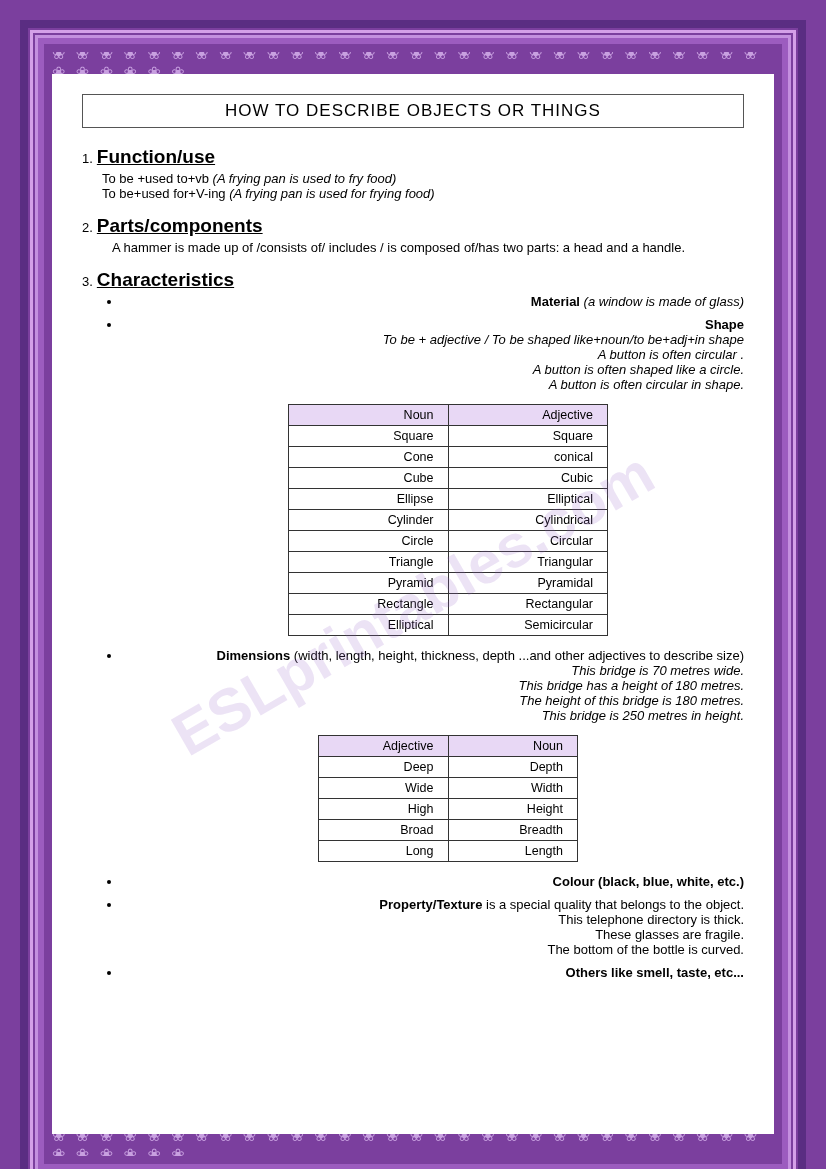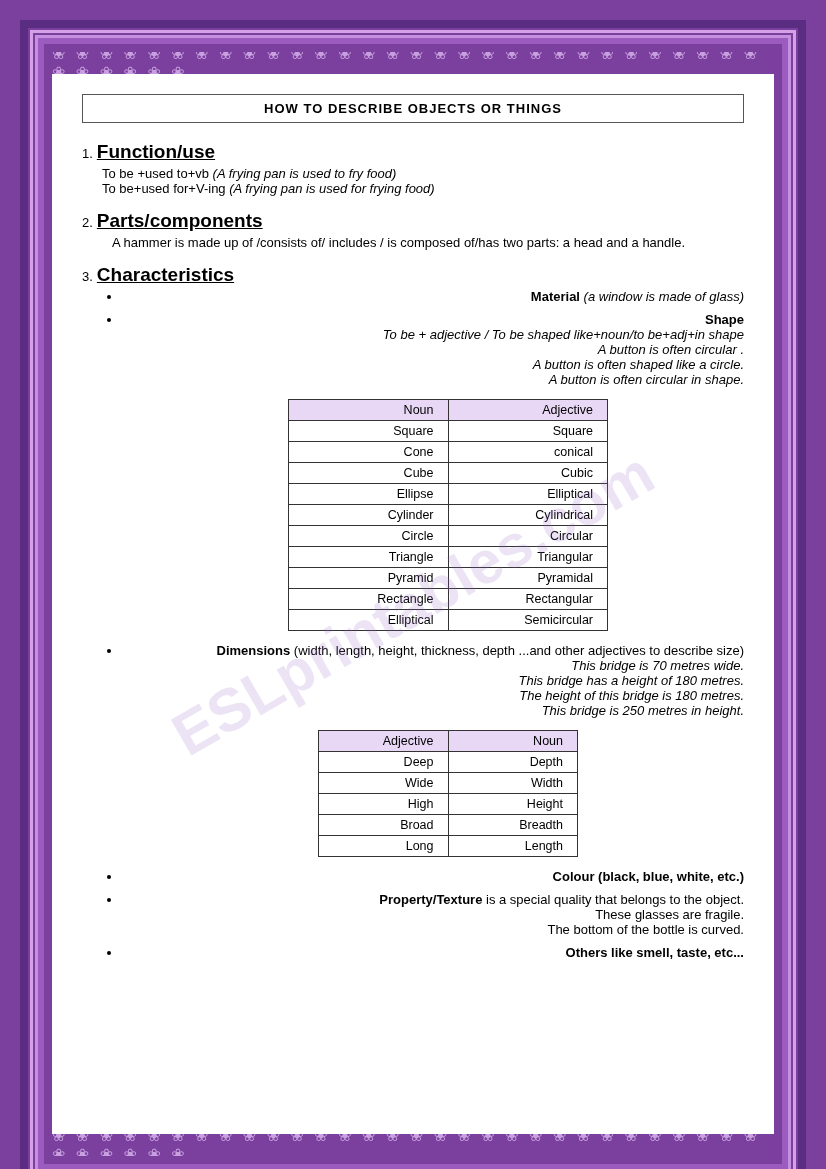--- a/index.html
+++ b/index.html
@@ -50,22 +50,22 @@
 
     .page-title-box {
       border: 1.5px solid #555;
       text-align: center;
       padding: 6px 10px;
       margin-bottom: 18px;
       width: 100%;
     }
 
     .page-title {
-      font-size: 13px;
-      font-weight: bold;
+      font-size: 17px;
+      font-weight: normal;
       letter-spacing: 1px;
     }
 
     .section-item {
       margin-bottom: 14px;
     }
 
     .section-number {
       font-size: 13px;
     }
@@ -336,20 +336,21 @@
               </div>
             </li>
 
             <li class="bullet-item">
               <span class="bullet-item-label">Colour (black, blue, white, etc.)</span>
             </li>
 
             <li class="bullet-item">
               <span class="bullet-item-label">Property/Texture</span><span> is a special quality that belongs to the object.</span>
               <div>
+                <div class="sub-indent-more">This telephone directory  is thick.</div>
                 <div class="sub-indent-more">These  glasses  are fragile.</div>
                 <div class="sub-indent-more">The bottom  of the bottle is curved.</div>
               </div>
             </li>
 
             <li class="bullet-item">
               <span class="bullet-item-label">Others like smell, taste, etc...</span>
             </li>
 
           </ul>

